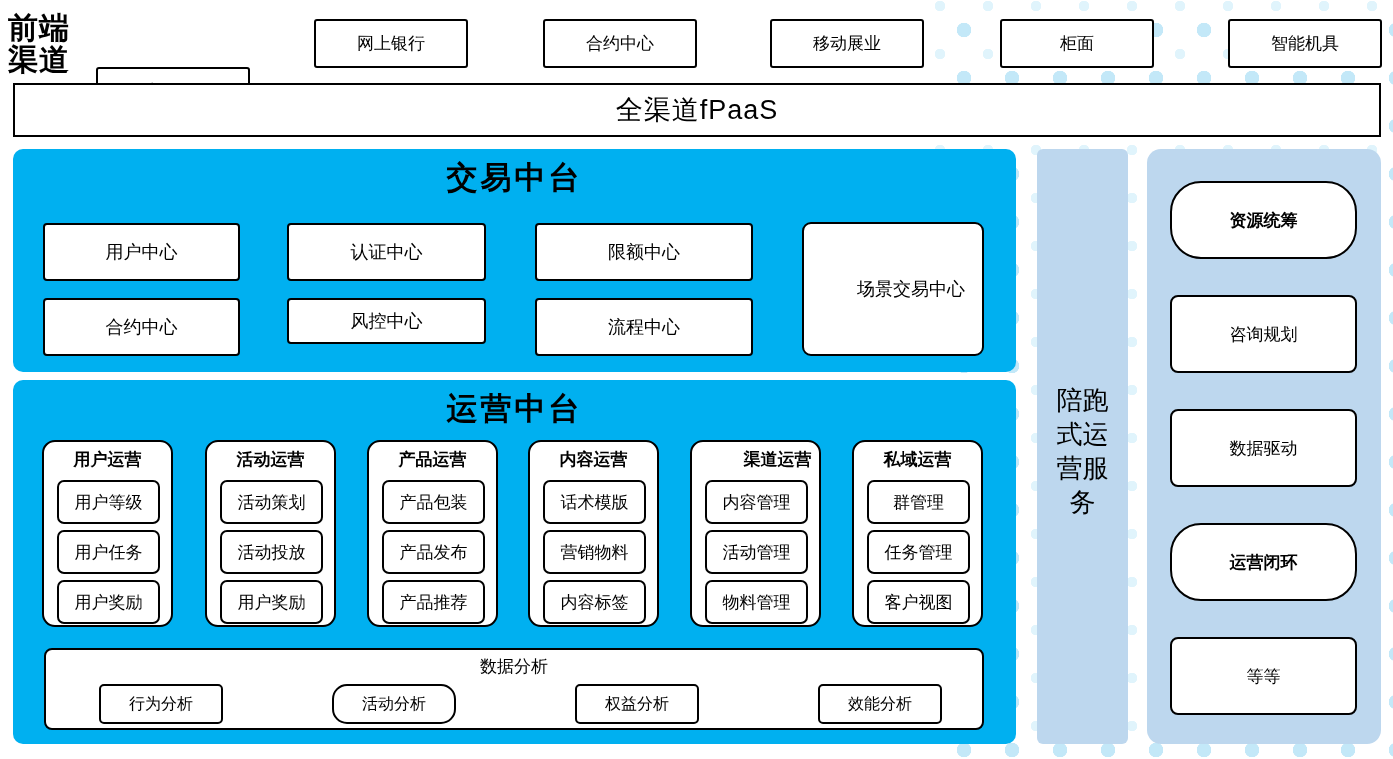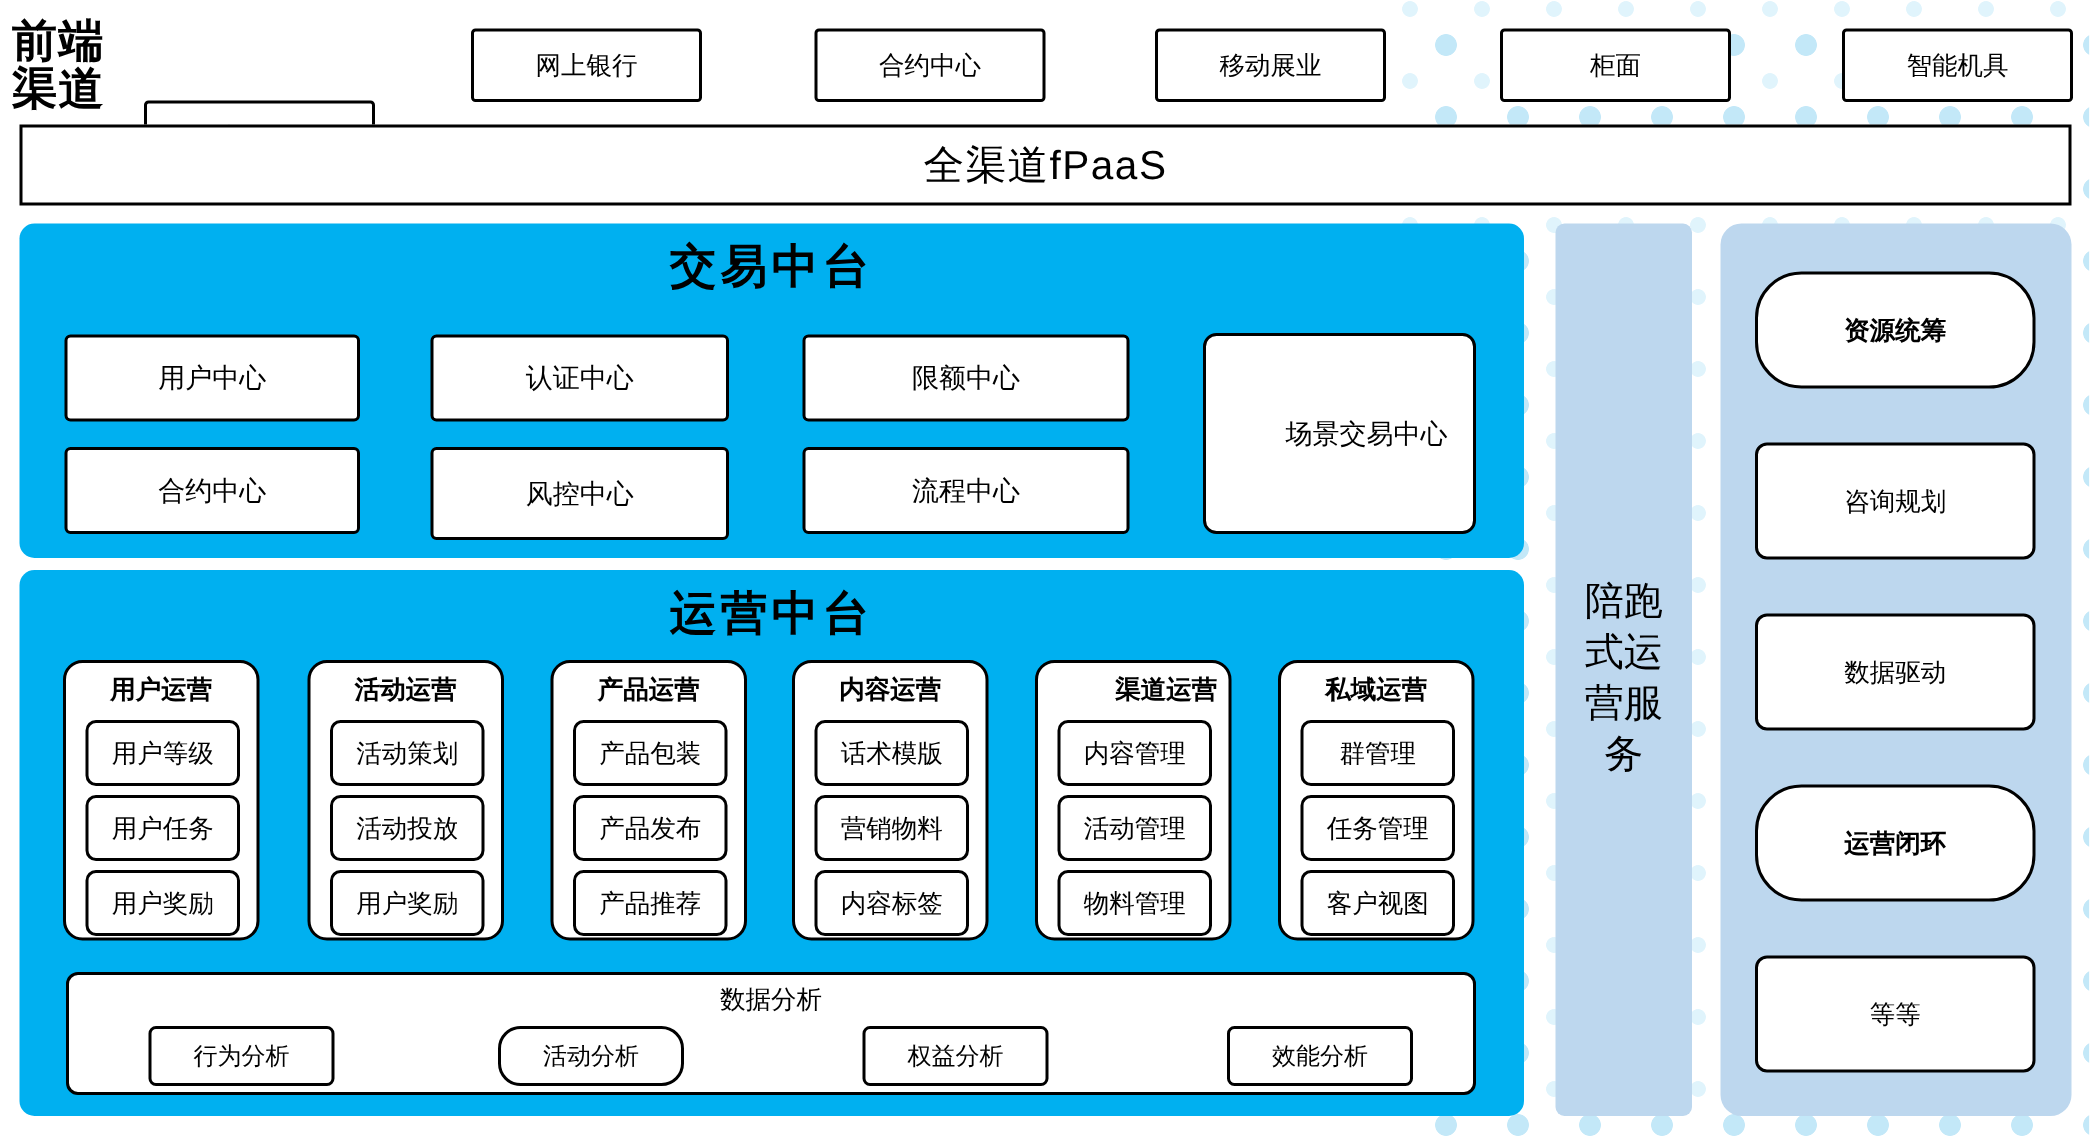--- a/index.html
+++ b/index.html
@@ -116,21 +116,21 @@
     <span>全渠道fPaaS</span>
   </div>
 
   <div class="layer block trade">
     <div class="block-title">交易中台</div>
     <div id="tradeBoxes">
         <div class="wbox" style="left: 30px; top: 74px; width: 197px; height: 58px;">用户中心</div>
         <div class="wbox" style="left: 274px; top: 74px; width: 199px; height: 58px;">认证中心</div>
         <div class="wbox" style="left: 522px; top: 74px; width: 218px; height: 58px;">限额中心</div>
         <div class="wbox" style="left: 30px; top: 149px; width: 197px; height: 58px;">合约中心</div>
-        <div class="wbox" style="left: 274px; top: 149px; width: 199px; height: 62px;">风控中心</div>
+        <div class="wbox" style="left: 274px; top: 149px; width: 199px; height: 46px;">风控中心</div>
         <div class="wbox" style="left: 522px; top: 149px; width: 218px; height: 58px;">流程中心</div>
       </div>
     <div class="tall-box">场景交易中心</div>
   </div>
 
   <div class="layer block ops">
     <div class="block-title">运营中台</div>
     <div id="opsColumns">
         <div class="opcol" style="left: 29px;">
           <div class="opcol-title">用户运营</div>

